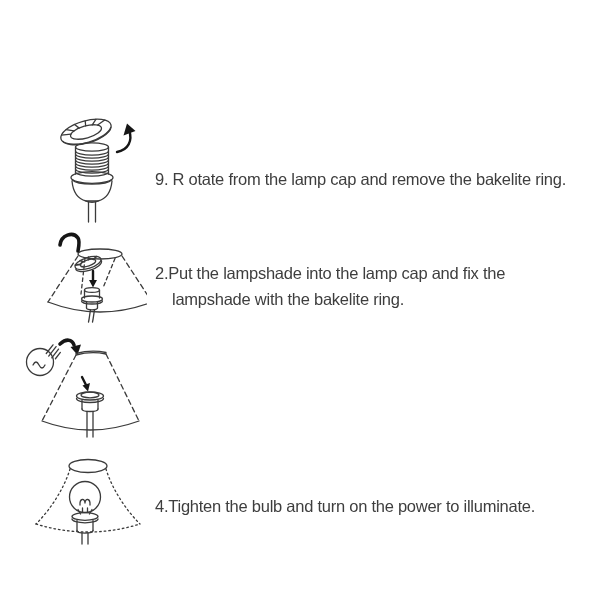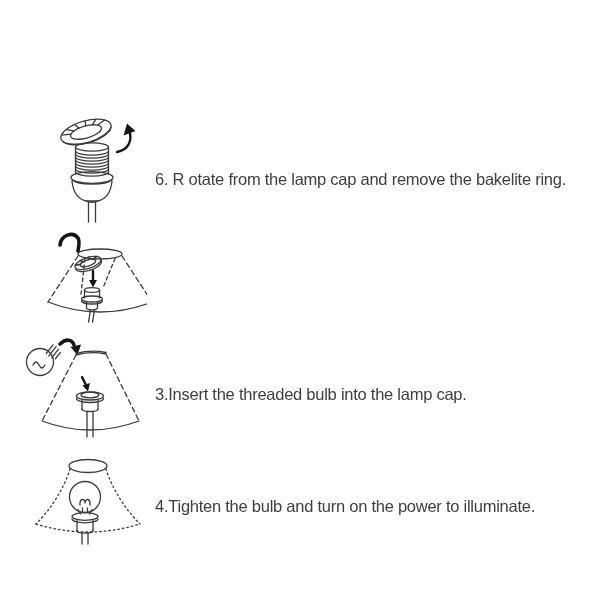--- a/index.html
+++ b/index.html
@@ -59,21 +59,21 @@
         <path class="line" d="M 41 91 A 6.5 2 0 0 0 53 91"></path>
         <path class="line" d="M 43.5 91.5 V 112 M 50.5 91.5 V 112"></path>
       </g>
       <g class="ink">
         <path class="line" d="M 72 42 C 83 40 88 31 84 20"></path>
         <polygon class="fillhead" points="82,13.5 78.5,25.5 90.5,21"></polygon>
       </g>
     </svg>
   </div>
   <div class="step-text" id="t1">
-    <div>6. R otate from the lamp cap and remove the bakelite ring.</div>
+    <div>9. R otate from the lamp cap and remove the bakelite ring.</div>
   </div>
 
   <div class="illus" id="s2">
     <svg width="112" height="100" viewBox="0 0 112 100">
       <g>
         <ellipse class="line" cx="65" cy="24" rx="22" ry="5"></ellipse>
         <path class="line" stroke-dasharray="5 3.5" d="M 43 26 L 13 72 M 87 26 L 117 72"></path>
         <path class="line" stroke-dasharray="3.5 3" d="M 50 28.5 L 46 64 M 80 28.5 L 68 58"></path>
         <path class="line" d="M 13 72 Q 65 92 117 72"></path>
       </g>
@@ -93,20 +93,24 @@
       <g>
         <ellipse class="line" cx="57" cy="60" rx="7.5" ry="2.4"></ellipse>
         <path class="line" d="M 49.5 60 V 68 M 64.5 60 V 68"></path>
         <ellipse class="line" cx="57" cy="69" rx="10.5" ry="3"></ellipse>
         <path class="line" d="M 46.5 71 A 10.5 3 0 0 0 67.5 71"></path>
         <path class="line" d="M 51.5 72 V 78 M 62.5 72 V 78"></path>
         <path class="line" d="M 51.5 78 A 5.5 1.8 0 0 0 62.5 78"></path>
         <path class="line" d="M 55.5 80 C 54.5 85 54.5 88 53.5 92 M 59.5 80 C 58.5 85 58.5 88 57.5 92"></path>
       </g>
     </svg>
+  </div>
+  <div class="step-text" id="t2">
+    <div>2.Put the lampshade into the lamp cap and fix the</div>
+    <div class="l2">lampshade with the bakelite ring.</div>
   </div>
 
   <div class="illus" id="s3">
     <svg width="122" height="108" viewBox="0 0 122 108">
       <g>
         <circle class="line" cx="18" cy="28" r="13.5"></circle>
         <path class="line" d="M 11 31 q 3 -6 6 0 q 3 6 6 0"></path>
         <g transform="rotate(38 30 17)">
           <path class="line" d="M 27 11.5 L 27 22.5 M 30.5 11 L 30.5 23 M 34 11.5 L 34 22.5 M 37.5 13 L 37.5 21"></path>
         </g>
@@ -128,23 +132,20 @@
       <g>
         <ellipse class="line" cx="68" cy="62" rx="13.5" ry="4"></ellipse>
         <ellipse class="line" cx="68" cy="61" rx="9" ry="2.8"></ellipse>
         <path class="line" d="M 54.5 64.5 A 13.5 4 0 0 0 81.5 64.5"></path>
         <path class="line" d="M 60 66 V 75 M 76 66 V 75"></path>
         <path class="line" d="M 60 75 A 8 2.5 0 0 0 76 75"></path>
         <path class="line" d="M 65 77.5 V 103 M 71 77.5 V 103"></path>
       </g>
     </svg>
   </div>
-  <div class="step-text" id="t3">
-    <div>3.Insert the threaded bulb into the lamp cap.</div>
-  </div>
 
   <div class="illus" id="s4">
     <svg width="112" height="95" viewBox="0 0 112 95">
       <g>
         <ellipse class="line" cx="56" cy="13" rx="19" ry="6.5"></ellipse>
         <path class="line" stroke-dasharray="1.6 3" d="M 38 16 C 32 36 18 57 4 71 M 74 16 C 80 36 94 57 108 71"></path>
         <path class="line" stroke-dasharray="1.6 3" d="M 4 71 Q 56 87 108 71"></path>
       </g>
       <g>
         <circle class="line" cx="53" cy="44" r="15.5"></circle>

